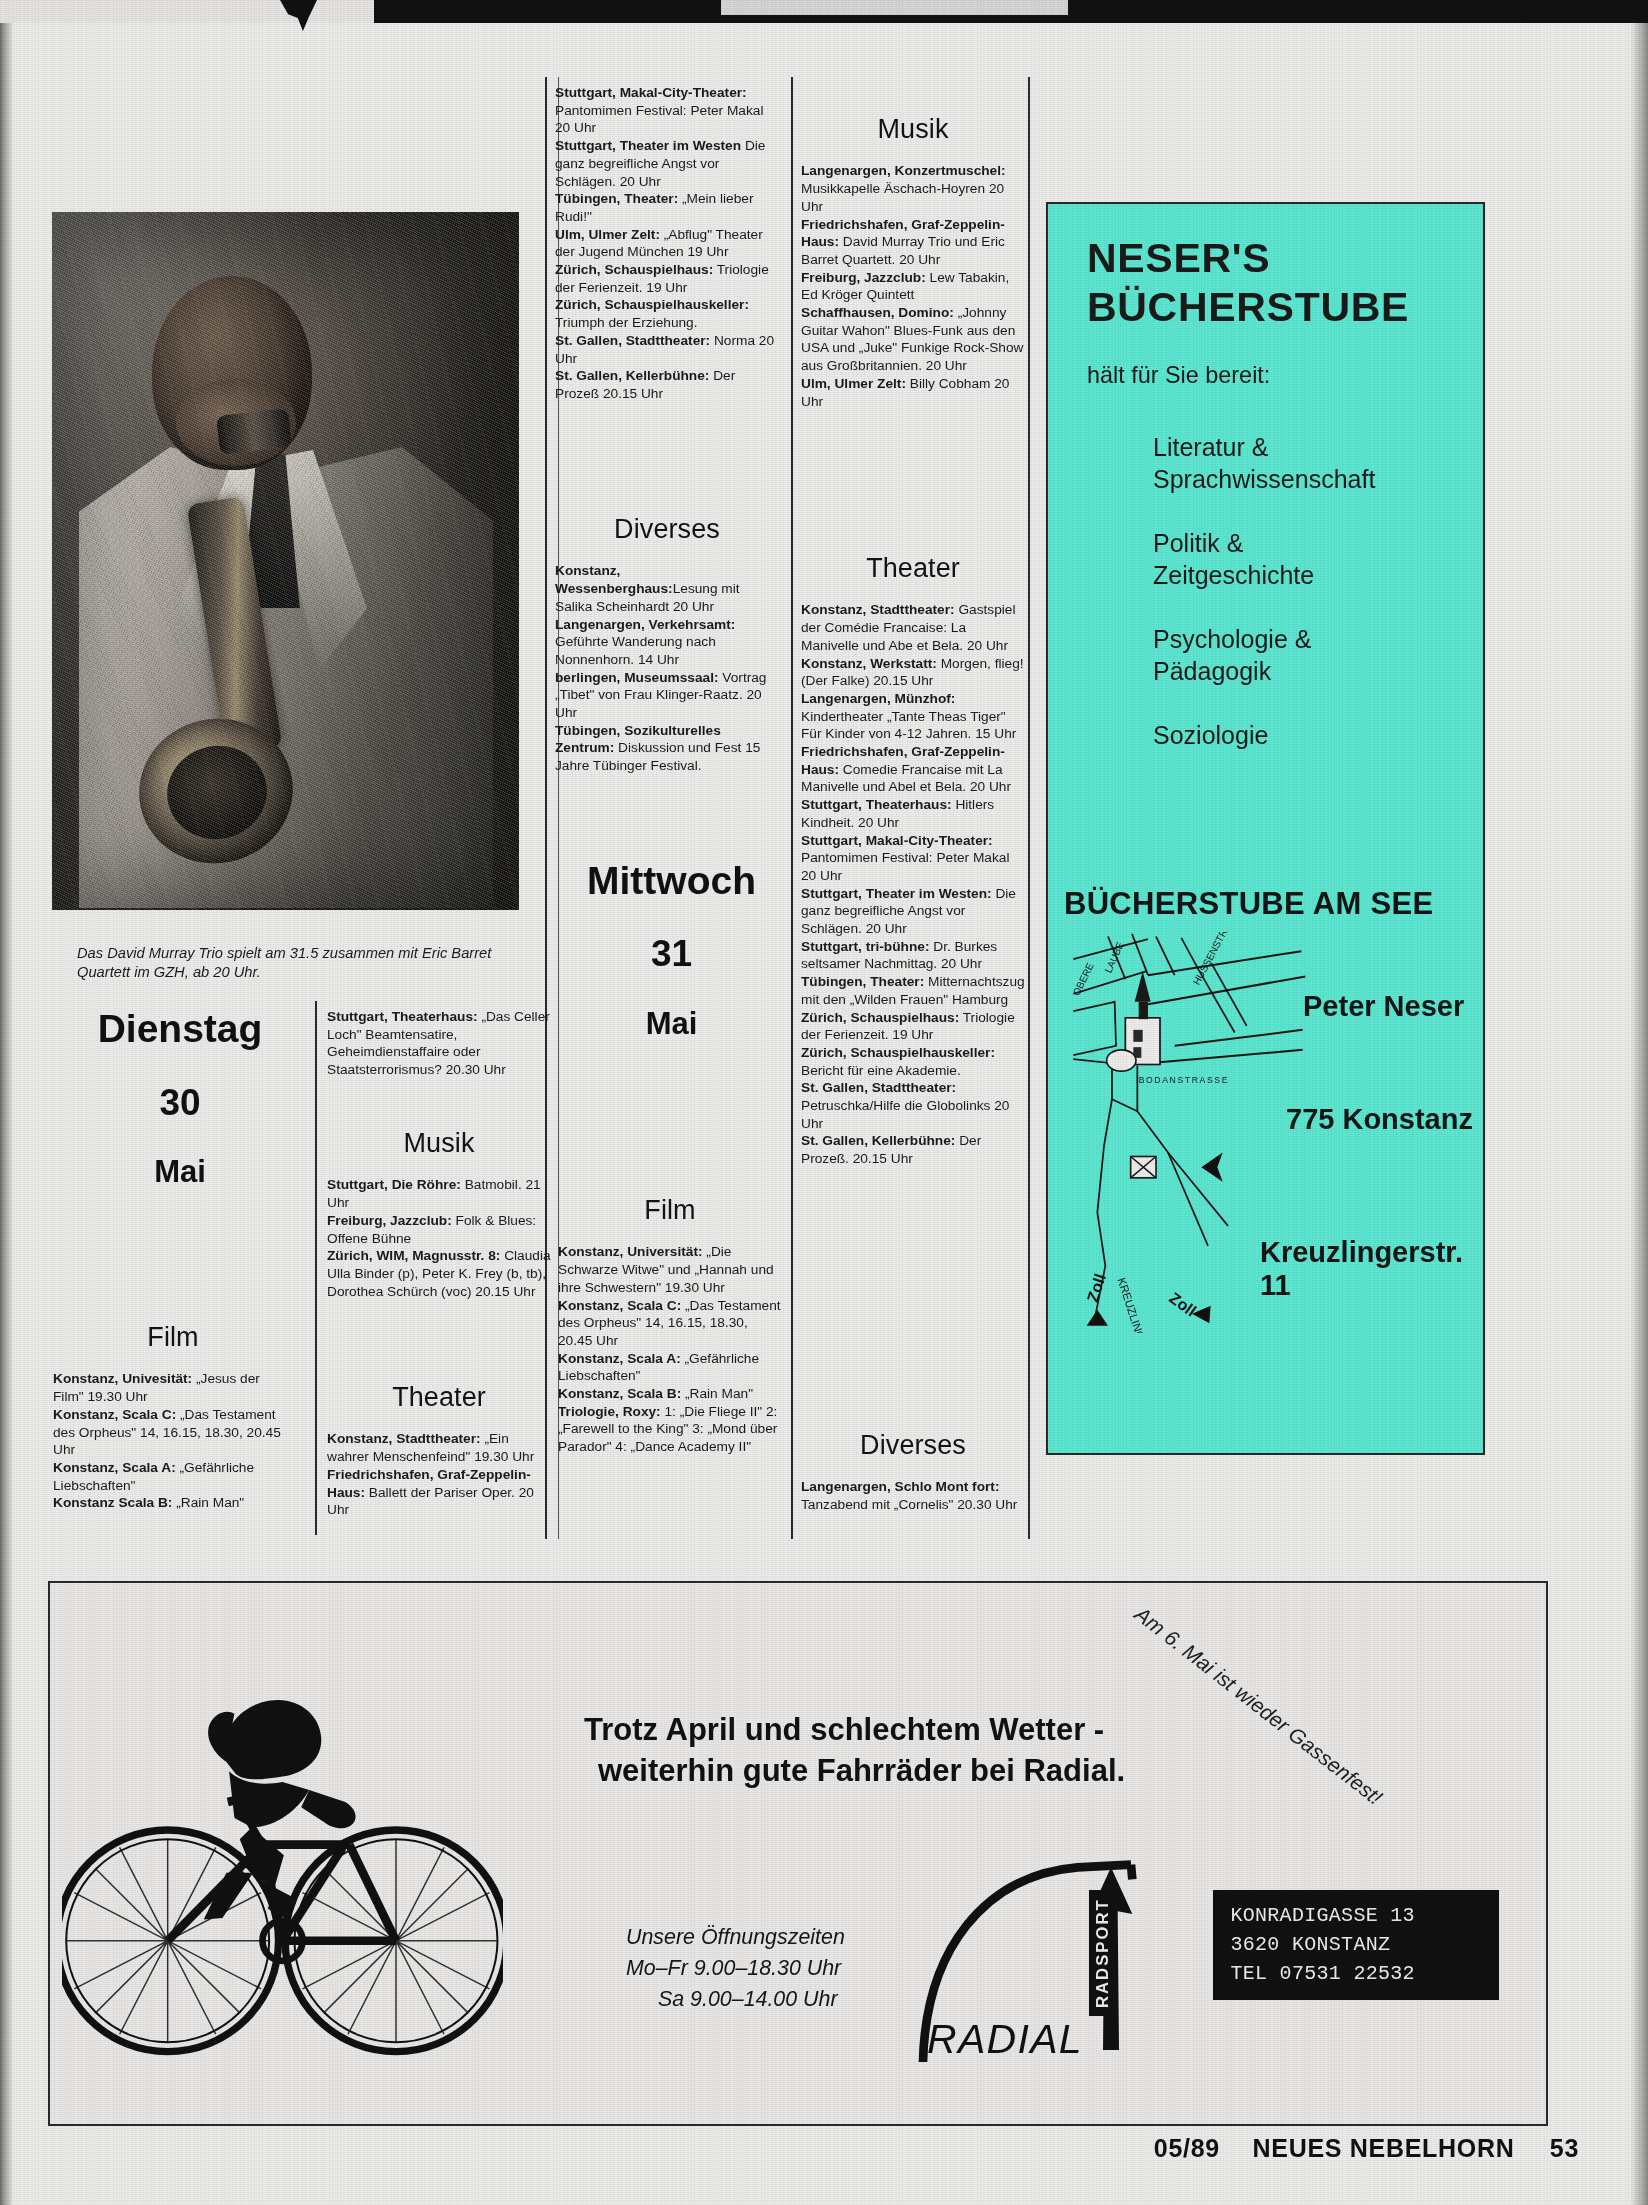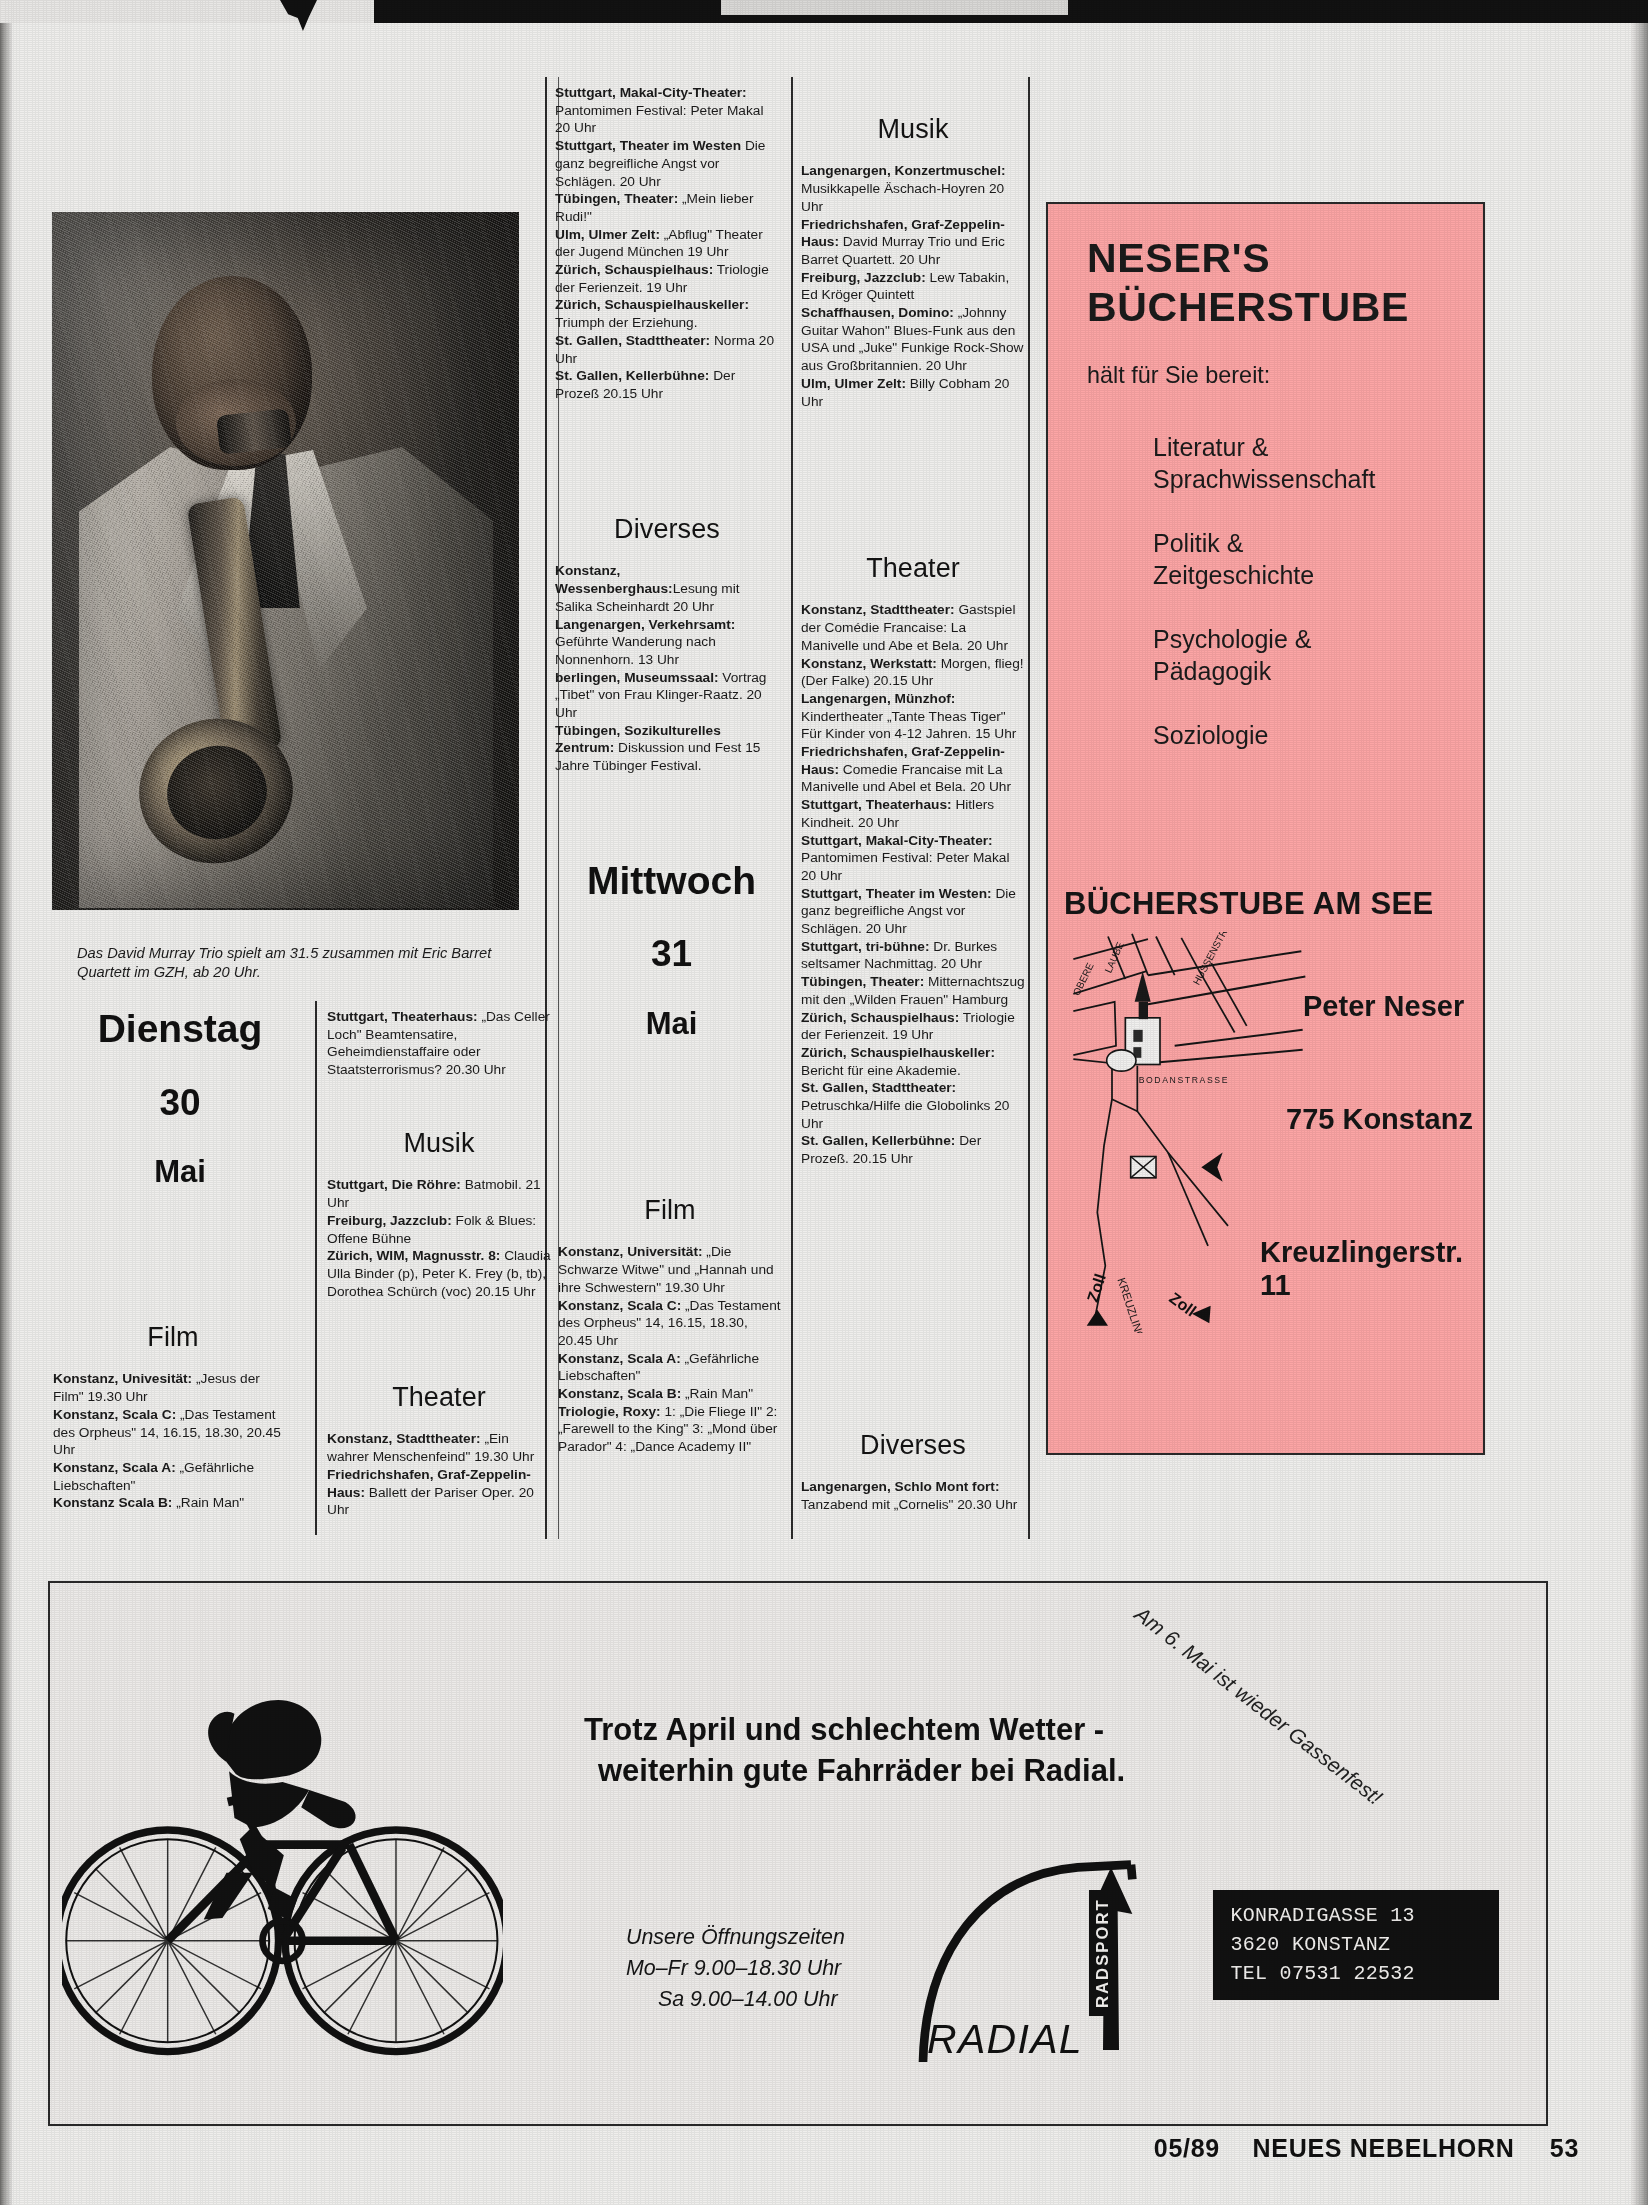--- a/index.html
+++ b/index.html
@@ -74,21 +74,21 @@
   .caption{position:absolute;left:77px;top:944px;width:461px;
     font-style:italic;font-size:14.7px;line-height:19.4px;color:#1d1d1d;}
 
   
   .vrule{position:absolute;width:2px;background:#2b2b2b;}
 
   
   .col{position:absolute;}
 
   
-  #neser{position:absolute;left:1046px;top:202px;width:435px;height:1249px;border:2px solid #2a2a2a;background:#fca5a5;}
+  #neser{position:absolute;left:1046px;top:202px;width:435px;height:1249px;border:2px solid #2a2a2a;background:#5eead4;}
   .neser-h1{font-size:41px;font-weight:bold;letter-spacing:0.7px;color:#1b1b1b;}
   .neser-h2{font-size:41px;font-weight:bold;letter-spacing:0.7px;color:#1b1b1b;}
   .neser-sub{font-size:23.4px;color:#1b1b1b;}
   .neser-item{font-size:25px;color:#1b1b1b;line-height:32px;}
   .neser-bs{font-size:31px;font-weight:bold;letter-spacing:0.3px;color:#161616;}
   .neser-addr{font-size:29px;font-weight:bold;color:#161616;}
 
   
   #radial{position:absolute;left:48px;top:1581px;width:1496px;height:541px;border:2px solid #2a2a2a;background:#eceae8;}
   .rad-head{font-size:31px;font-weight:bold;color:#121212;line-height:41px;}
@@ -149,21 +149,21 @@
       <div><b>Zürich, Schauspielhaus:</b><span> Triologie der Ferienzeit. 19 Uhr</span></div>
       <div><b>Zürich, Schauspielhauskeller:</b><span> Triumph der Erziehung.</span></div>
       <div><b>St. Gallen, Stadttheater:</b><span> Norma 20 Uhr</span></div>
       <div><b>St. Gallen, Kellerbühne:</b><span> Der Prozeß 20.15 Uhr</span></div>
     </div>
 
   <div class="col" id="c2div" style="left:555px;top:514px;width:224px;">
     <div class="sect-h">Diverses</div>
     <div class="lst" id="c2div-body">
         <div><b>Konstanz, Wessenberghaus:</b><span>Lesung mit Salika Scheinhardt 20 Uhr</span></div>
-        <div><b>Langenargen, Verkehrsamt:</b><span> Geführte Wanderung nach Nonnenhorn. 13 Uhr</span></div>
+        <div><b>Langenargen, Verkehrsamt:</b><span> Geführte Wanderung nach Nonnenhorn. 14 Uhr</span></div>
         <div><b> berlingen, Museumssaal:</b><span> Vortrag „Tibet" von Frau Klinger-Raatz. 20 Uhr</span></div>
         <div><b>Tübingen, Sozikulturelles Zentrum:</b><span> Diskussion und Fest 15 Jahre Tübinger Festival.</span></div>
       </div>
   </div>
 
   <div class="col" id="c3mus" style="left:801px;top:114px;width:224px;">
     <div class="sect-h">Musik</div>
     <div class="lst" id="c3mus-body">
         <div><b>Langenargen, Konzertmuschel:</b><span> Musikkapelle Äschach-Hoyren 20 Uhr</span></div>
         <div><b>Friedrichshafen, Graf-Zeppelin-Haus:</b><span> David Murray Trio und Eric Barret Quartett. 20 Uhr</span></div>

